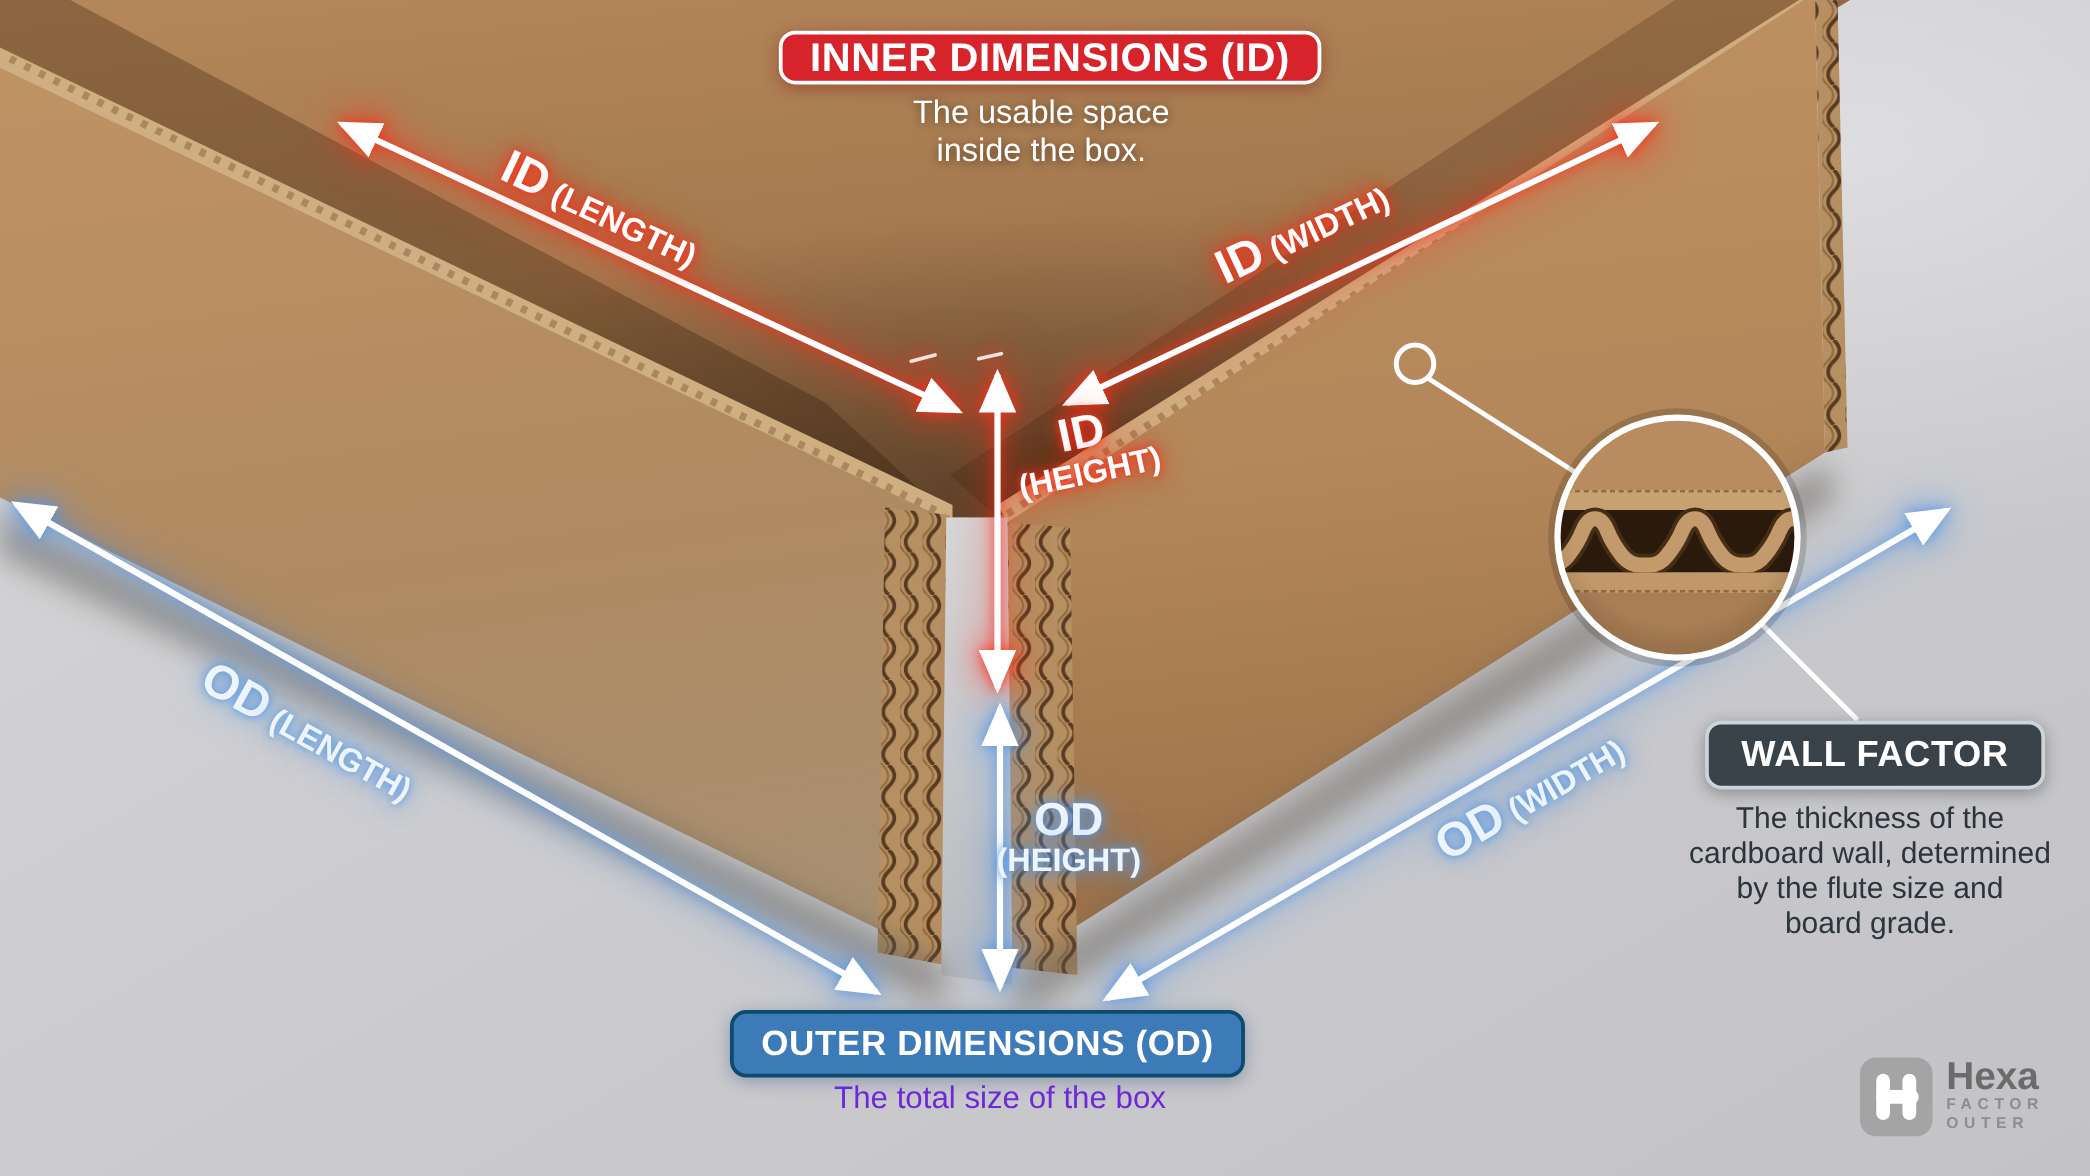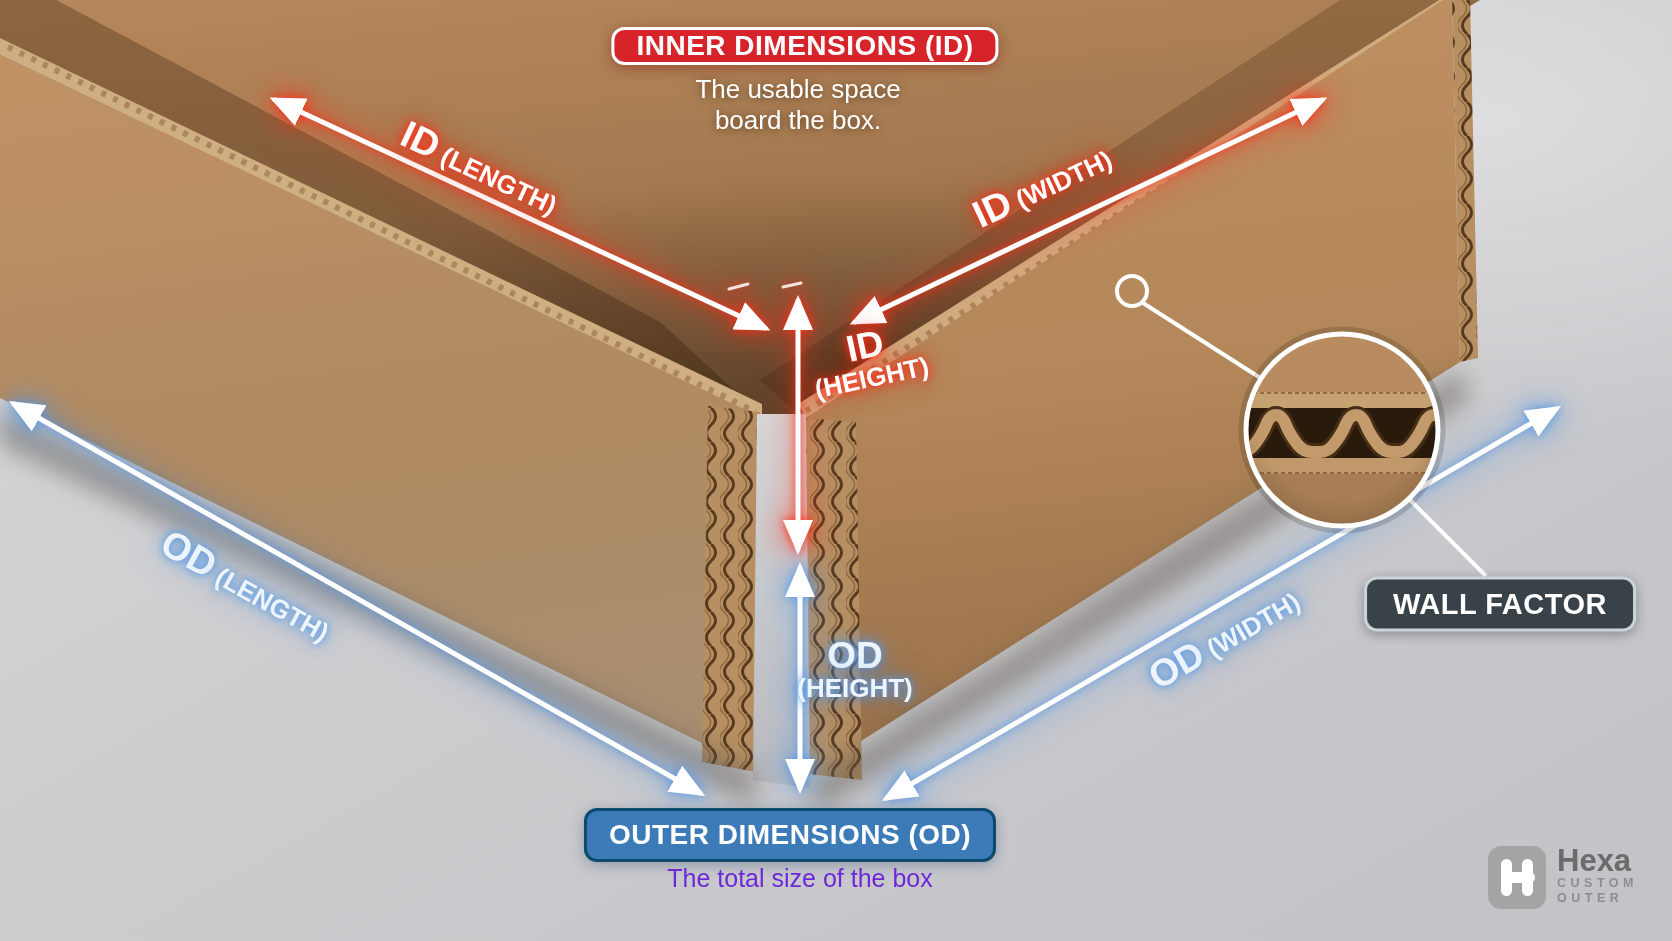--- a/index.html
+++ b/index.html
@@ -11,22 +11,23 @@
   .stage svg.scene{position:absolute;left:0;top:0;}
   
   .badge{
     position:absolute;transform:translate(-50%,-50%);
     color:#fff;font-weight:bold;white-space:nowrap;
     border-radius:13px;letter-spacing:.5px;
   }
   .badge-red{
     background:var(--id-accent,#d7232a);
     border:3px solid #ffffff;
-    padding:0 22px;font-size:28px;
+    padding:0 22px;font-size:32px;
     box-shadow:0 3px 14px rgba(130,20,20,.45);
+    margin-left:35px;
   }
   .badge-blue{
     background:var(--od-accent,#3c7ab8);
     border:3px solid #0c4a6e;
     padding:8px 22px;font-size:28px;
     box-shadow:0 3px 14px rgba(30,60,110,.35);
   }
   .badge-dark{
     background:var(--wall-badge,#394249);
     border:3px solid #ccd4d9;
@@ -186,23 +187,23 @@
         <rect x="1246" y="458" width="192" height="16" fill="#c0986a"></rect>
         <line x1="1246" y1="473" x2="1438" y2="473" stroke="#7a542e" stroke-width="2" stroke-dasharray="4 3" opacity="0.7"></line>
         <circle cx="1342" cy="430" r="96" fill="url(#rMag)"></circle>
       </g>
       <circle cx="1342" cy="430" r="100" fill="none" stroke="rgba(0,0,0,0.15)" stroke-width="7"></circle>
       <circle cx="1342" cy="430" r="96" fill="none" stroke="#ffffff" stroke-width="5"></circle>
     </g>
   </svg>
 
   <div class="badge badge-red" style="left:805px;top:46px;">INNER DIMENSIONS (ID)</div>
-  <div class="desc desc-light" style="left:798px;top:74px;">
+  <div class="desc desc-light" style="left:833px;top:74px;">
     <div>The usable space</div>
-    <div>board the box.</div>
+    <div>inside the box.</div>
   </div>
 
   <div class="dim-label glow-red" style="left:480px;top:168px;transform:translate(-50%,-50%) rotate(25deg);">
     <span class="abbr">ID</span><span class="dim">(LENGTH)</span>
   </div>
   <div class="dim-label glow-red" style="left:1042px;top:186px;transform:translate(-50%,-50%) rotate(-25deg);">
     <span class="abbr">ID</span><span class="dim">(WIDTH)</span>
   </div>
   <div class="dim-label stack glow-red" style="left:868px;top:360px;transform:translate(-50%,-50%) rotate(-12deg);">
     <span class="abbr">ID</span>
@@ -219,31 +220,37 @@
     <span class="abbr">OD</span>
     <span class="dim">(HEIGHT)</span>
   </div>
 
   <div class="badge badge-blue" style="left:790px;top:835px;">OUTER DIMENSIONS (OD)</div>
   <div class="desc desc-dark" style="left:800px;top:864px;">
     <div>The total size of the box</div>
   </div>
 
   <div class="badge badge-dark" style="left:1500px;top:604px;">WALL FACTOR</div>
+  <div class="desc desc-wall" style="left:1496px;top:641px;">
+    <div>The thickness of the</div>
+    <div>cardboard wall, determined</div>
+    <div>by the flute size and</div>
+    <div>board grade.</div>
+  </div>
 
   <div class="logo">
     <div class="logo-icon">
       <svg width="58" height="63" viewBox="0 0 58 63">
         <rect x="13" y="13" width="11" height="37" rx="5.5" fill="#ffffff"></rect>
         <rect x="34" y="13" width="11" height="37" rx="5.5" fill="#ffffff"></rect>
         <rect x="13" y="26" width="34" height="11" rx="5.5" fill="#ffffff"></rect>
       </svg>
     </div>
     <div>
       <div class="logo-name">Hexa</div>
       <div class="logo-tag">
-        <div>CUSTOM</div>
+        <div>FACTOR</div>
         <div>OUTER</div>
       </div>
     </div>
   </div>
 
 </div>
 
 </body></html>

